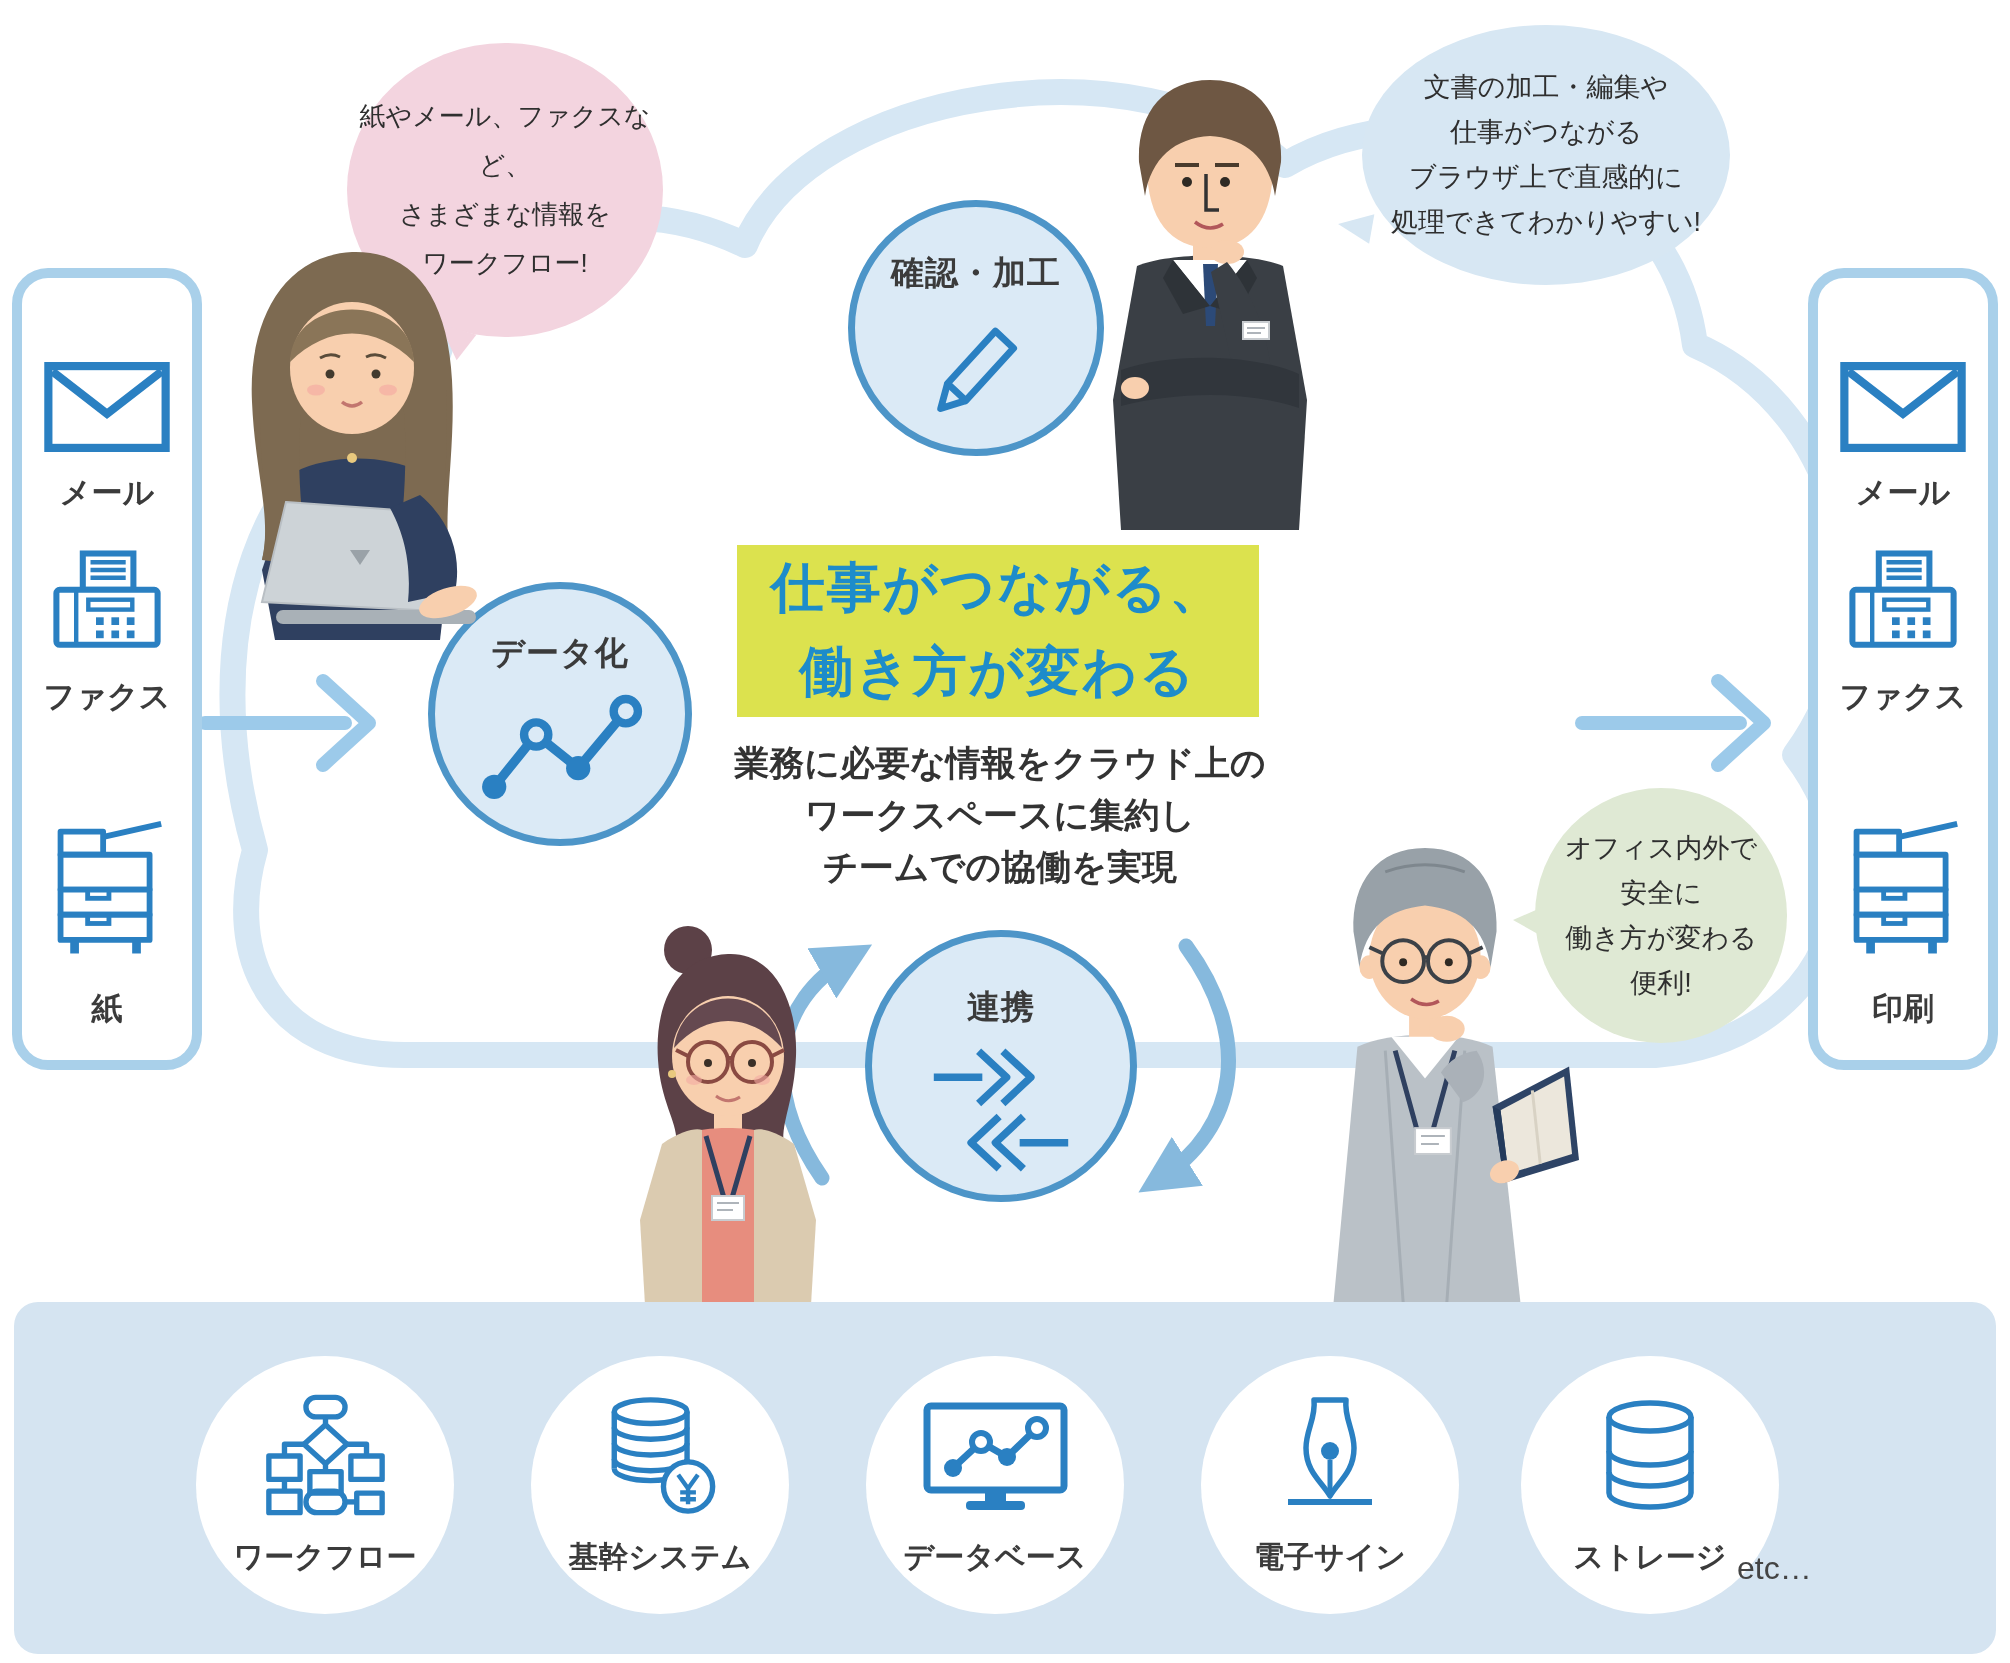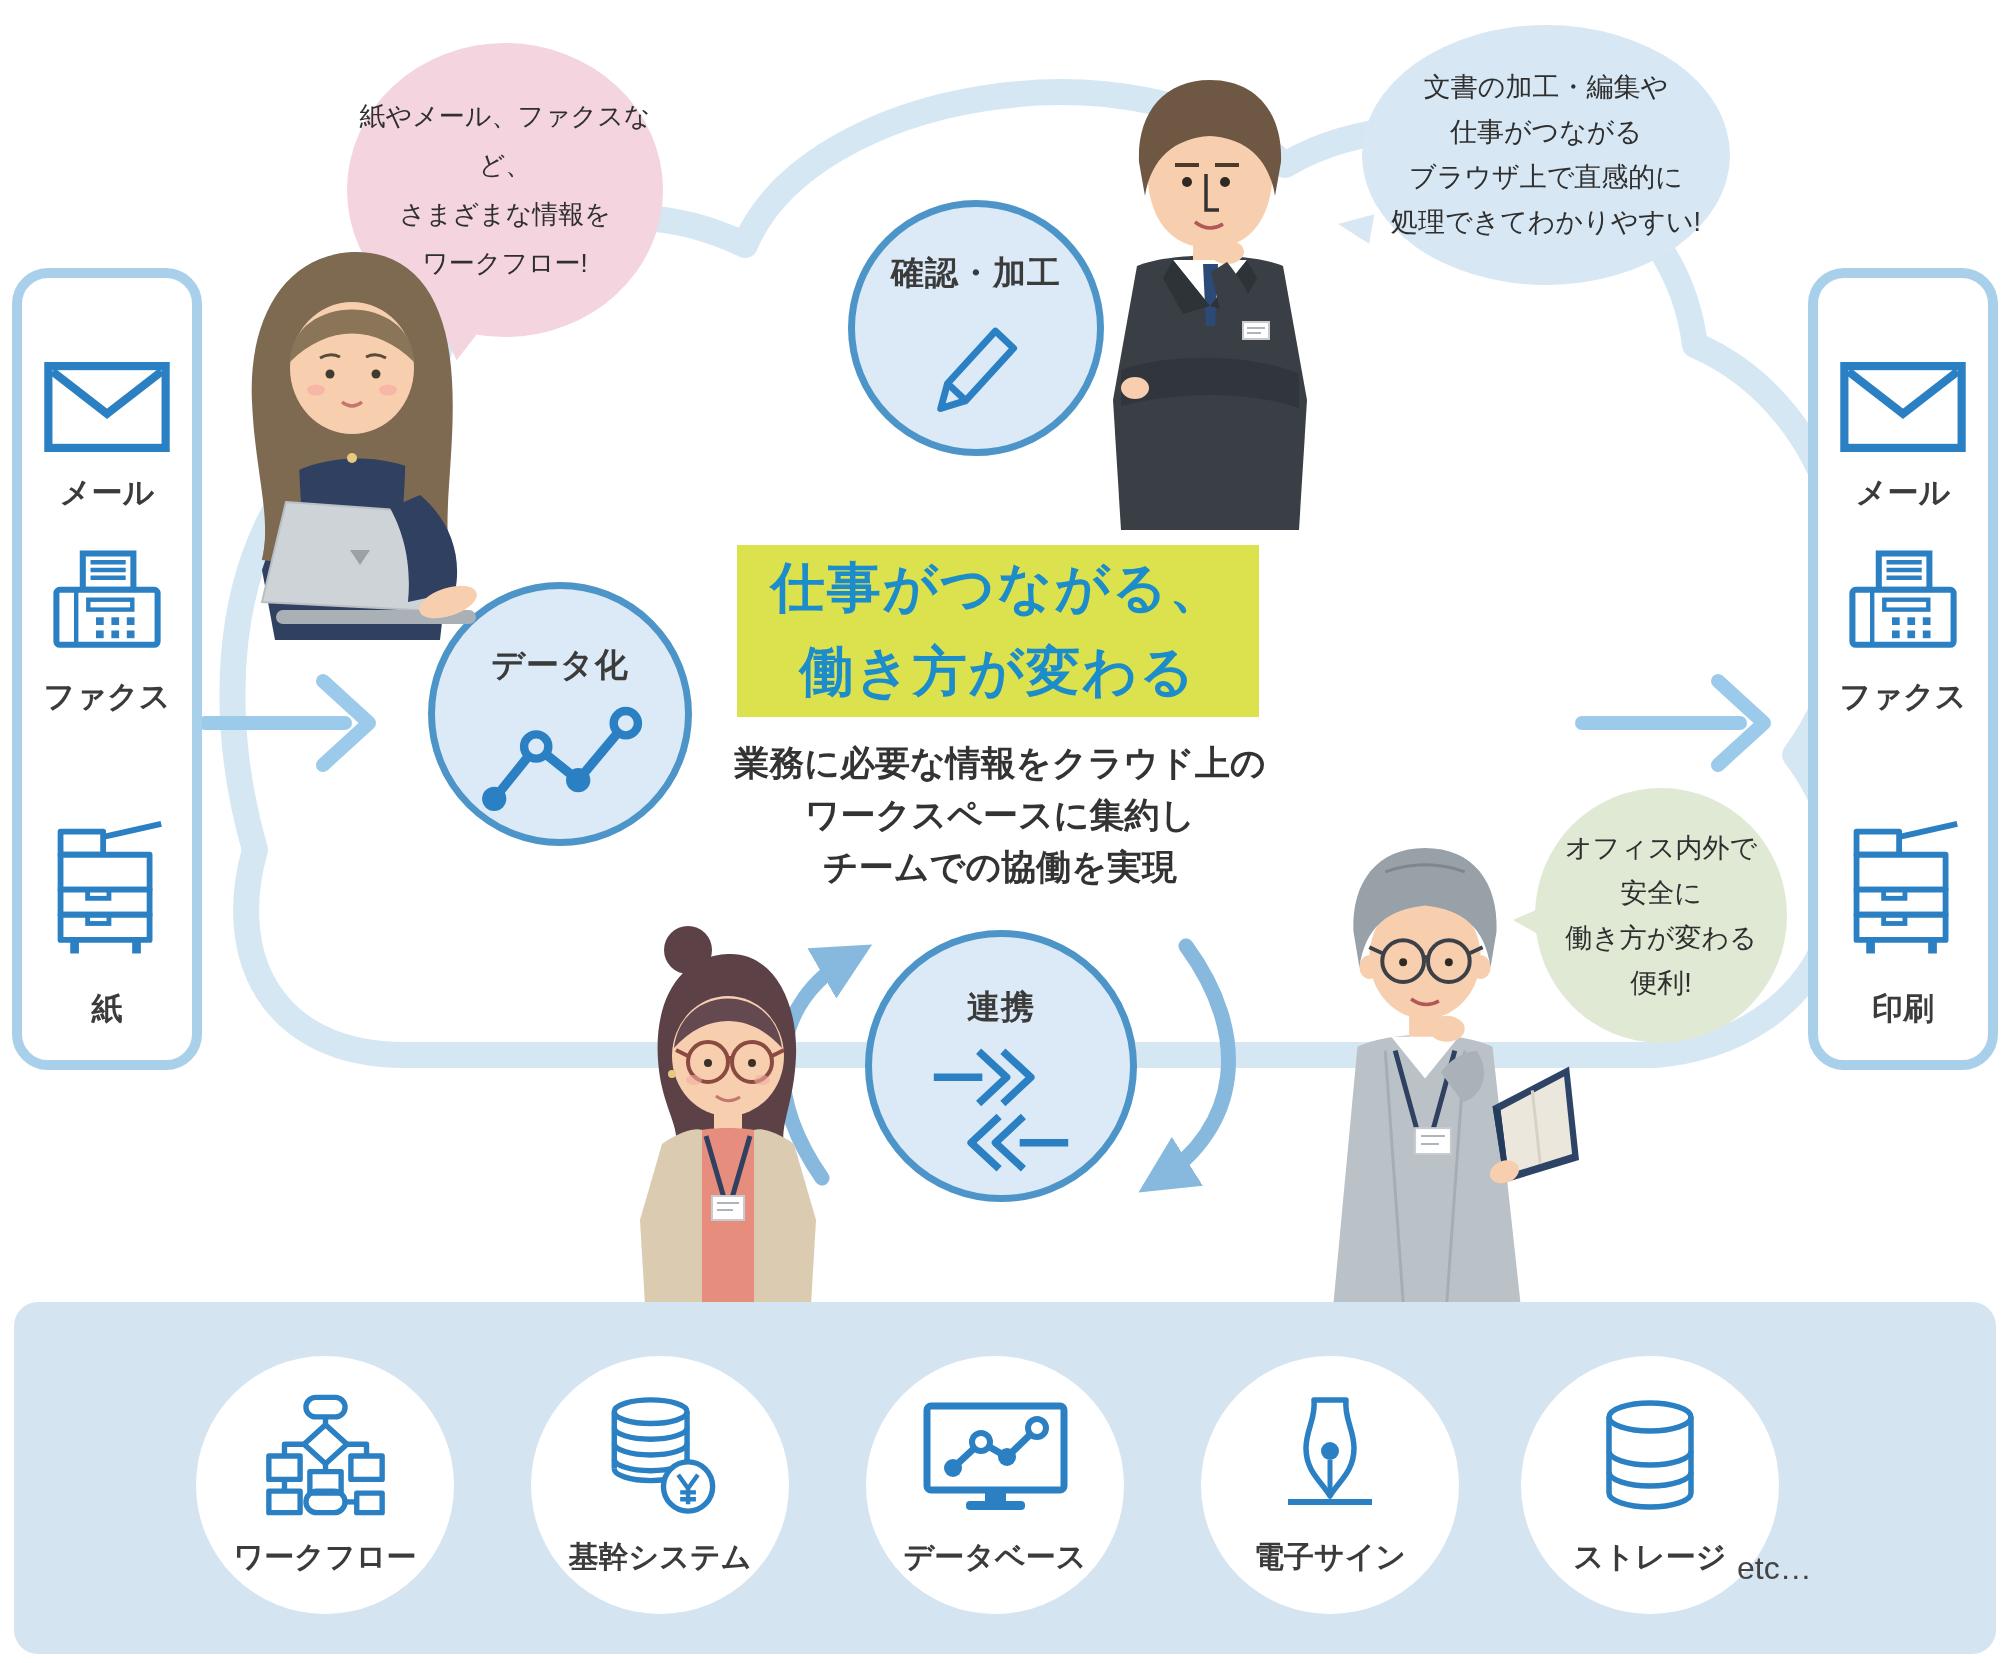--- a/index.html
+++ b/index.html
@@ -40,21 +40,21 @@
   #bubble-green-right .tail{left:-22px;top:118px;border-width:14px 32px 18px 0;
       border-color:transparent #dfe9d4 transparent transparent;}
 
   
   #pc-confirm{left:848px;top:200px;width:256px;height:256px;}
   #pc-digitize{left:428px;top:582px;width:264px;height:264px;}
   #pc-output{left:1307px;top:575px;width:262px;height:262px;}
   #pc-link{left:865px;top:930px;width:272px;height:272px;}
   .plabel{font-size:33px;font-weight:700;color:#3b3b3b;letter-spacing:1px;}
   #pc-confirm .plabel{margin-top:44px;}
-  #pc-digitize .plabel{margin-top:54px;text-align:center;}
+  #pc-digitize .plabel{margin-top:42px;text-align:center;}
   #pc-output .plabel{margin-top:44px;}
   #pc-link .plabel{margin-top:48px;}
   .proc svg{margin-top:10px;}
 
   
   #headline{left:737px;top:545px;width:522px;height:172px;background:#dce24e;}
   #headline .hl{font-size:54px;line-height:84px;font-weight:700;color:#1d8cca;letter-spacing:2px;}
   #description{left:640px;top:737px;width:720px;}
   #description .dl{font-size:35px;line-height:52px;font-weight:600;color:#333;}
 

